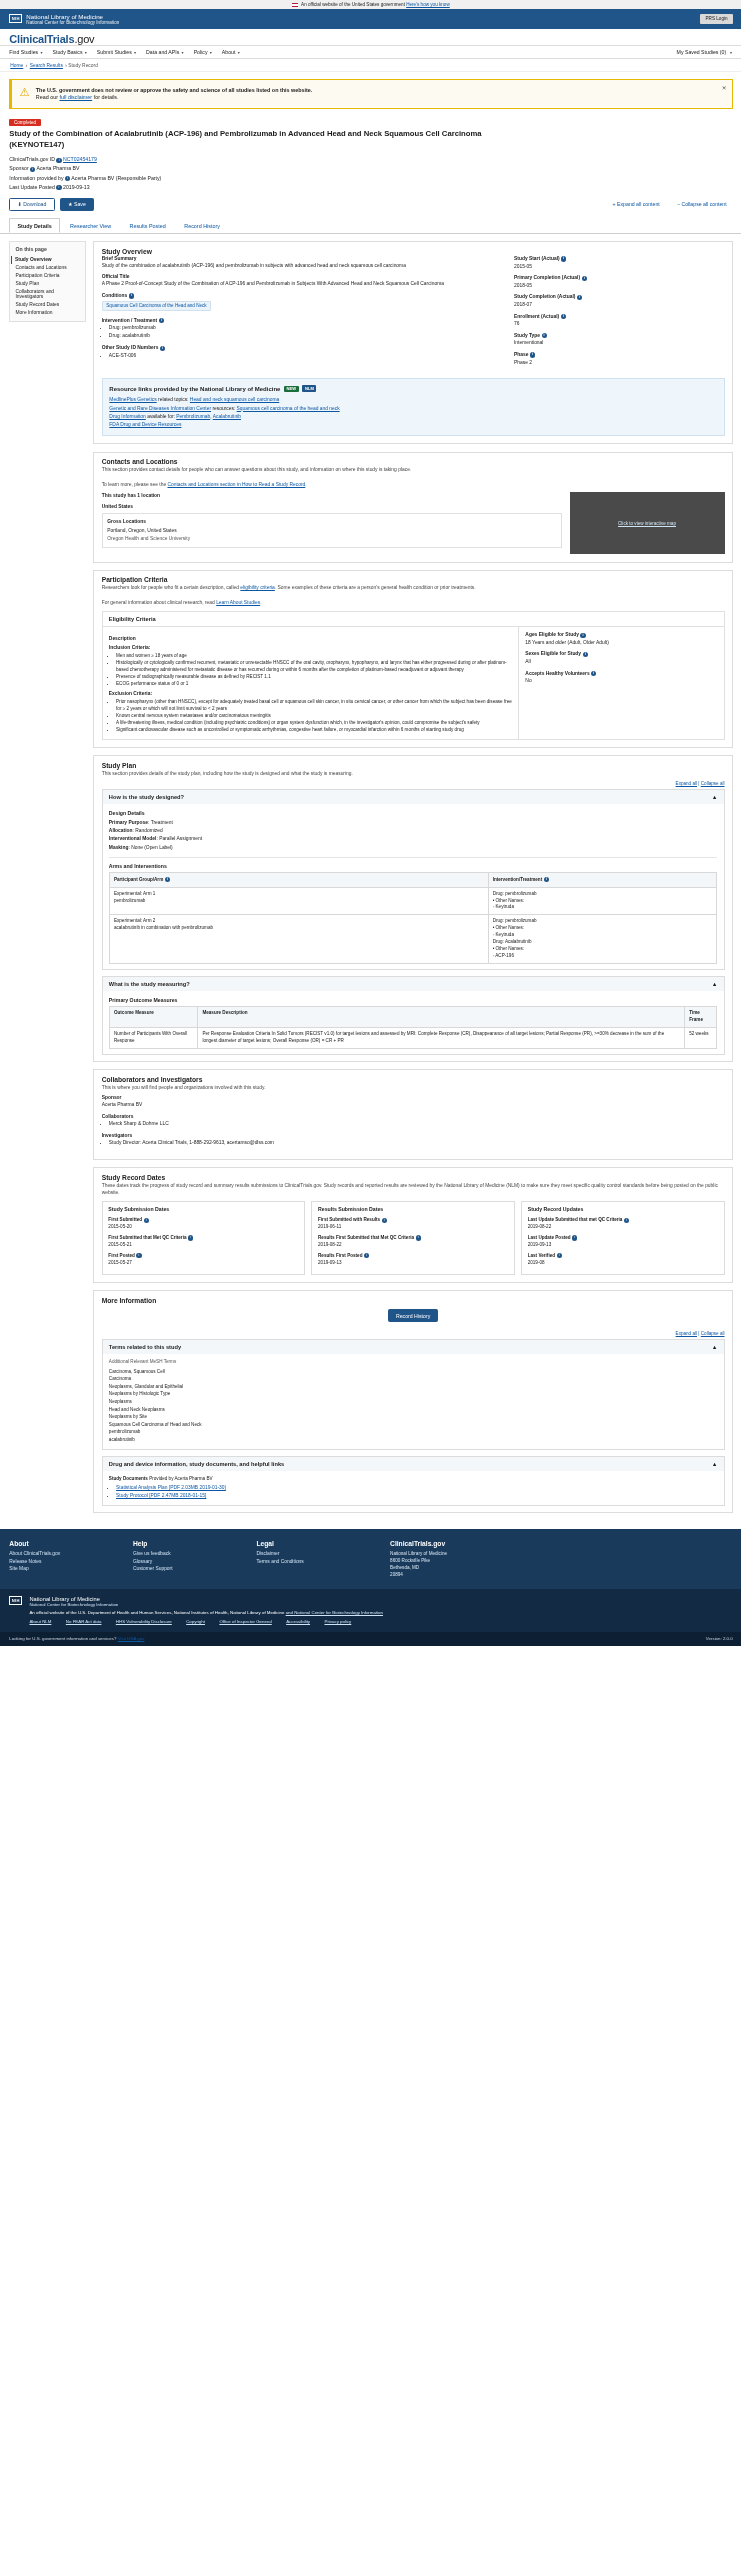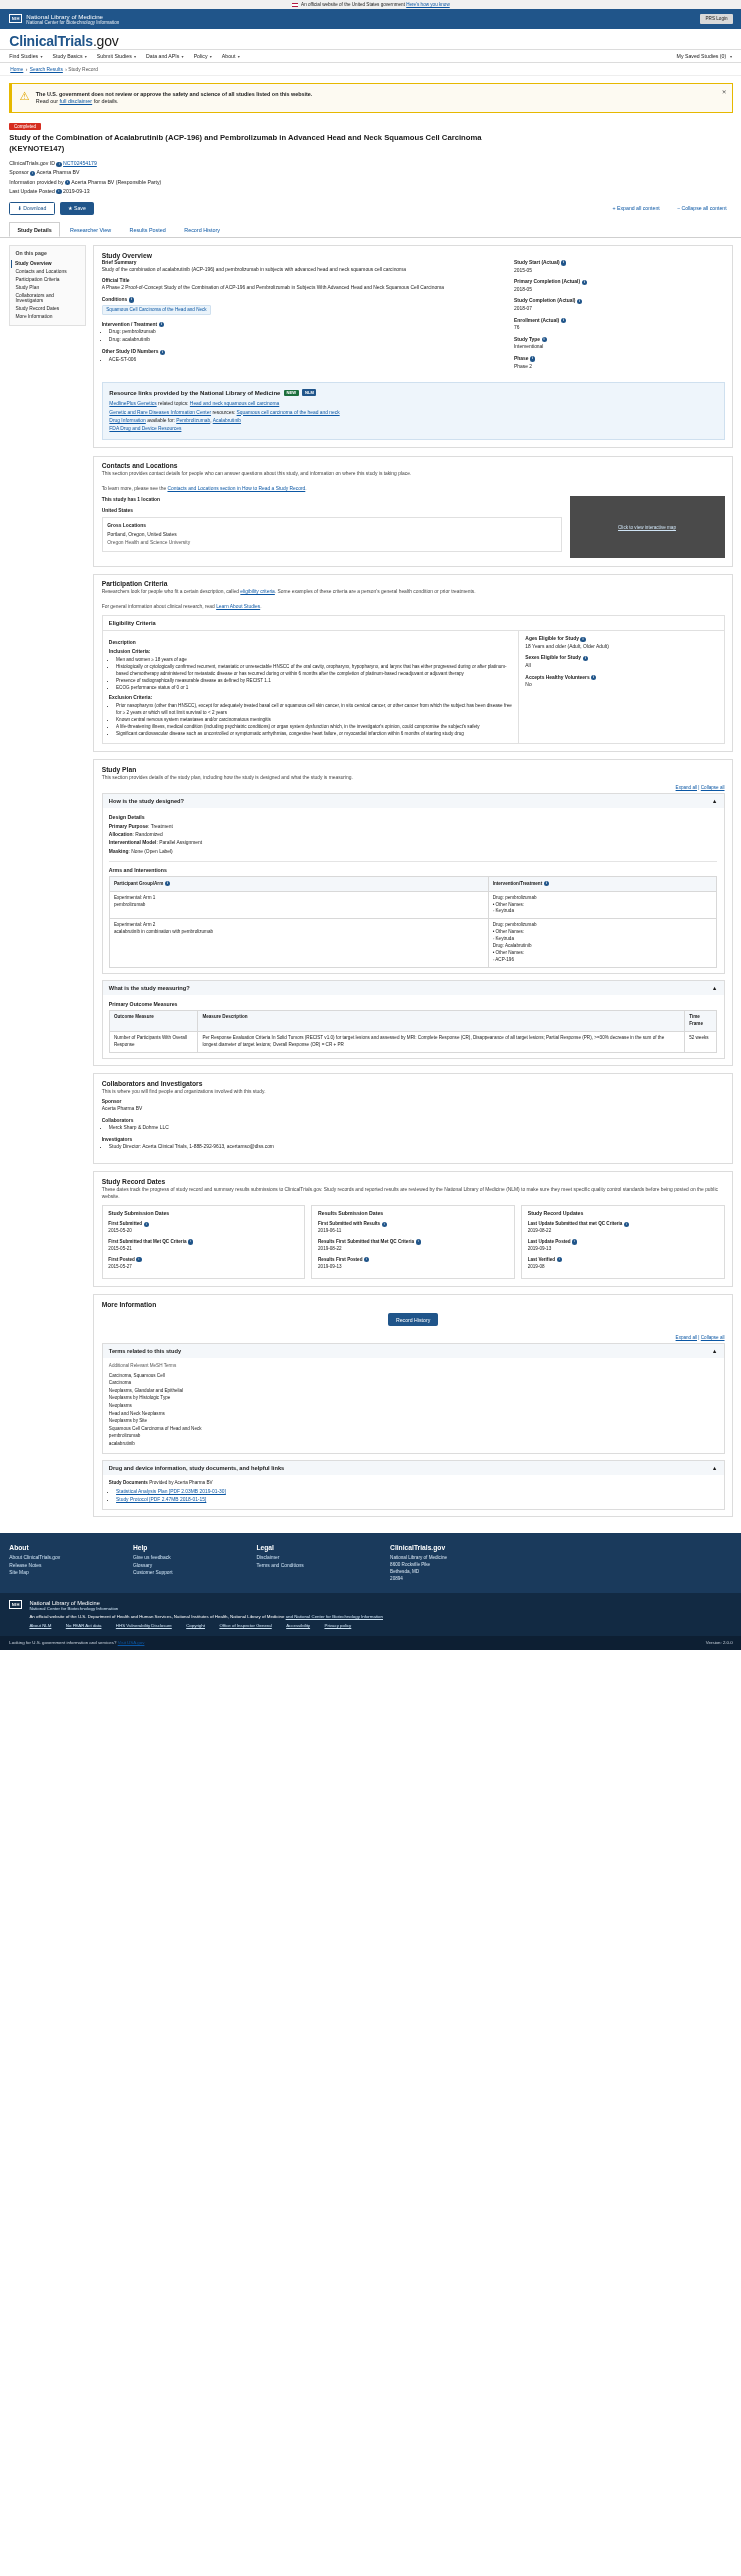--- a/index.html
+++ b/index.html
@@ -25,21 +25,21 @@
   .nih-logo {
     border:0.5px solid #fff; font-size:4.1px; padding:1px 1.5px; font-weight:bold; letter-spacing:0.3px;
   }
   .nlm-title { font-size:6.2px; line-height:1.15; }
   .nlm-title .sub { font-size:4.6px; opacity:.9; display:block;}
   .pss-login {
     background:#d9d9d9; color:#1b1b1b; border:none; border-radius:1px; font-size:4.6px; padding:2.1px 5.2px; cursor:pointer;
   }
   
   .ct-bar { border-bottom:0.5px solid #dcdcdc; padding:4.1px 9.3px 0 9.3px; }
-  .ct-logo { font-size:14px; color:#20558a; font-weight:bold; letter-spacing:-0.2px;}
+  .ct-logo { font-size:11px; color:#20558a; font-weight:bold; letter-spacing:-0.2px;}
   .ct-logo .gov { color:#1b1b1b; font-weight:normal;}
   .nav-row { display:flex; align-items:center; justify-content:space-between; padding:3.1px 9.3px; border-bottom:0.5px solid #dcdcdc; font-size:5.2px;}
   .nav-items { display:flex; gap:9.3px; }
   .nav-items span { cursor:pointer; }
   .caret { font-size:3.6px; margin-left:1.5px; color:#555;}
   .saved-studies { font-size:5.2px; }
   .breadcrumbs { padding:3.6px 9.3px; font-size:4.9px; color:#555; border-bottom:0.5px solid #eee;}
   .breadcrumbs a { margin:0 1px; }
   
   .alert {

